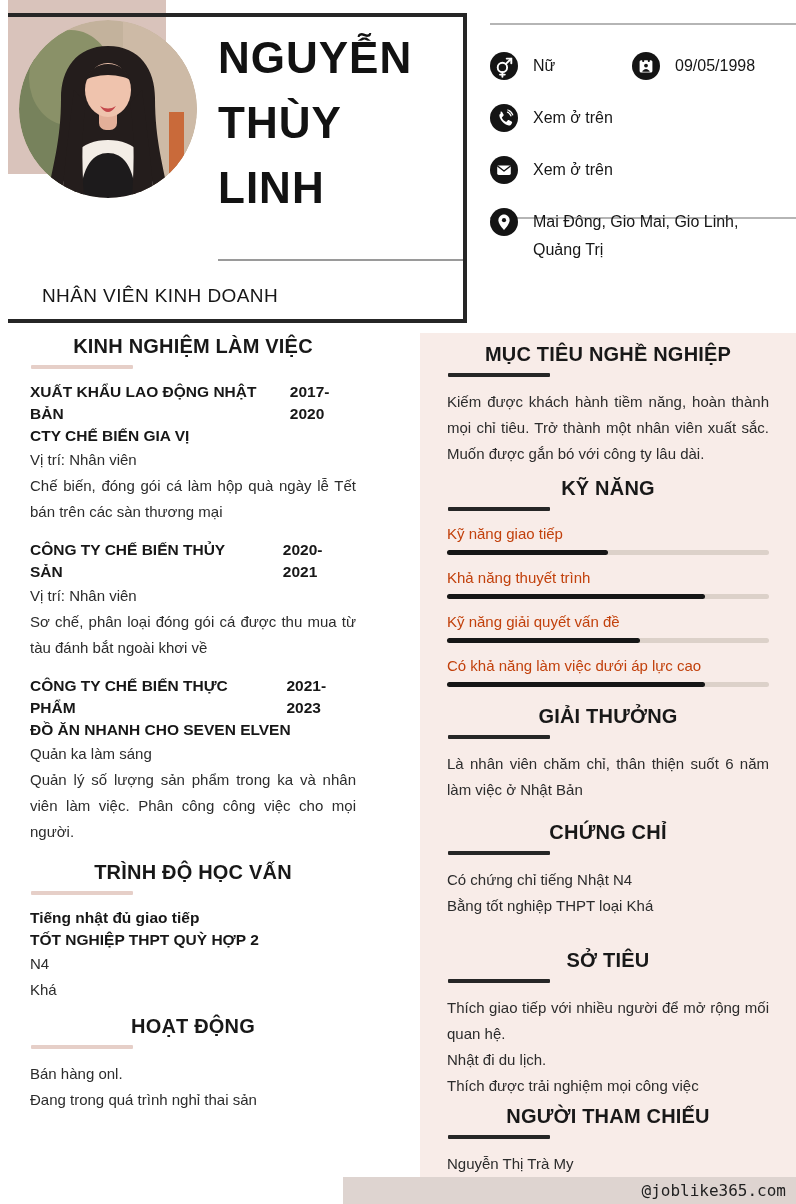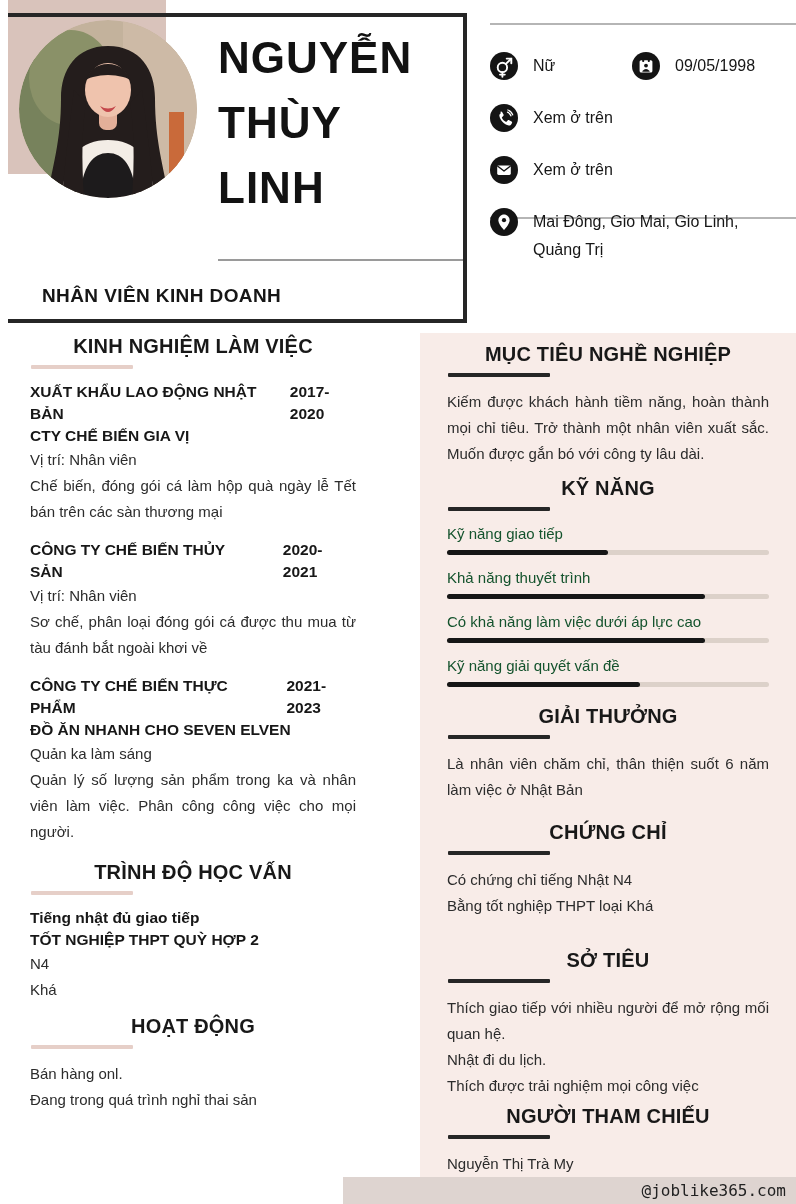--- a/index.html
+++ b/index.html
@@ -14,21 +14,21 @@
   
   .accent-block{position:absolute;left:8px;top:0;width:158px;height:174px;background:var(--accent-block);}
   .name-box{position:absolute;left:8px;top:13px;width:459px;height:310px;
     border:4px solid #262626;border-left:none;z-index:1;}
   .photo{position:absolute;left:19px;top:20px;width:178px;height:178px;border-radius:50%;
     overflow:hidden;z-index:2;}
   .photo svg{display:block;width:100%;height:100%;}
   .name{position:absolute;left:210px;top:8px;font-size:44px;line-height:65px;font-weight:800;
     letter-spacing:1px;color:#121212;}
   .name-divider{position:absolute;left:210px;right:0;top:242px;height:2px;background:#9a9a9a;}
-  .job-title{position:absolute;left:34px;top:266px;font-size:19px;font-weight:700;
+  .job-title{position:absolute;left:34px;top:266px;font-size:19px;font-weight:400;
     letter-spacing:.4px;color:#161616;line-height:26px;}
 
   
   .contact{position:absolute;left:490px;top:23px;width:306px;height:196px;
     border-top:2px solid #b5b5b5;border-bottom:2px solid #b5b5b5;padding-top:13px;}
   .c-row{display:flex;align-items:flex-start;margin-bottom:10px;}
   .c-cell{display:flex;align-items:center;gap:15px;margin-top:14px;}
   .c-cell.fixed{width:142px;}
   .c-ico{width:28px;height:28px;flex:0 0 28px;}
   .c-ico svg{display:block;width:28px;height:28px;}
@@ -46,21 +46,21 @@
   .body{font-size:15px;line-height:26px;color:#2c2c2c;}
   .justify{text-align:justify;}
   .body-bold{font-size:15.5px;line-height:22px;font-weight:700;color:#171717;}
 
   .entry{margin-bottom:14px;}
   .entry-head{display:flex;gap:24px;align-items:baseline;}
   .mt-sec{margin-top:10px;}
 
   
   .skill{margin-bottom:12px;}
-  .skill-label{font-size:15px;line-height:22px;color:#14532d;}
+  .skill-label{font-size:15px;line-height:22px;color:#c2410c;}
   .skill-track{position:relative;height:5px;border-radius:3px;background:var(--bar-track);margin-top:5px;}
   .skill-fill{position:absolute;left:0;top:0;height:5px;border-radius:3px;background:var(--bar-fill);}
 
   .gap8{margin-top:8px;} .gap16{margin-top:16px;} .gap28{margin-top:28px;} .gap4{margin-top:4px;}
 
   
   .footer-bar{position:absolute;left:343px;top:1177px;width:453px;height:27px;
     background:var(--footer-bar);text-align:right;padding-right:10px;
     font-family:"DejaVu Sans Mono","Liberation Mono",monospace;font-size:16px;
     line-height:27px;color:#222;}
@@ -273,31 +273,31 @@
               <div class="skill-fill" style="width: 50%;"></div>
             </div>
           </div>
           <div class="skill">
             <div class="skill-label">Khả năng thuyết trình</div>
             <div class="skill-track">
               <div class="skill-fill" style="width: 80%;"></div>
             </div>
           </div>
           <div class="skill">
+            <div class="skill-label">Kỹ năng giải quyết vấn đề</div>
+            <div class="skill-track">
+              <div class="skill-fill" style="width: 60%;"></div>
+            </div>
+          </div>
+          <div class="skill">
             <div class="skill-label">Có khả năng làm việc dưới áp lực cao</div>
             <div class="skill-track">
               <div class="skill-fill" style="width: 80%;"></div>
             </div>
           </div>
-          <div class="skill">
-            <div class="skill-label">Kỹ năng giải quyết vấn đề</div>
-            <div class="skill-track">
-              <div class="skill-fill" style="width: 60%;"></div>
-            </div>
-          </div>
         </div>
     </section>
 
     <section class="gap16">
       <h2 class="sec">GIẢI THƯỞNG</h2>
       <div class="rule dark"></div>
       <p class="body justify">Là nhân viên chăm chỉ, thân thiện suốt 6 năm làm việc ở Nhật Bản</p>
     </section>
 
     <section class="gap16">

